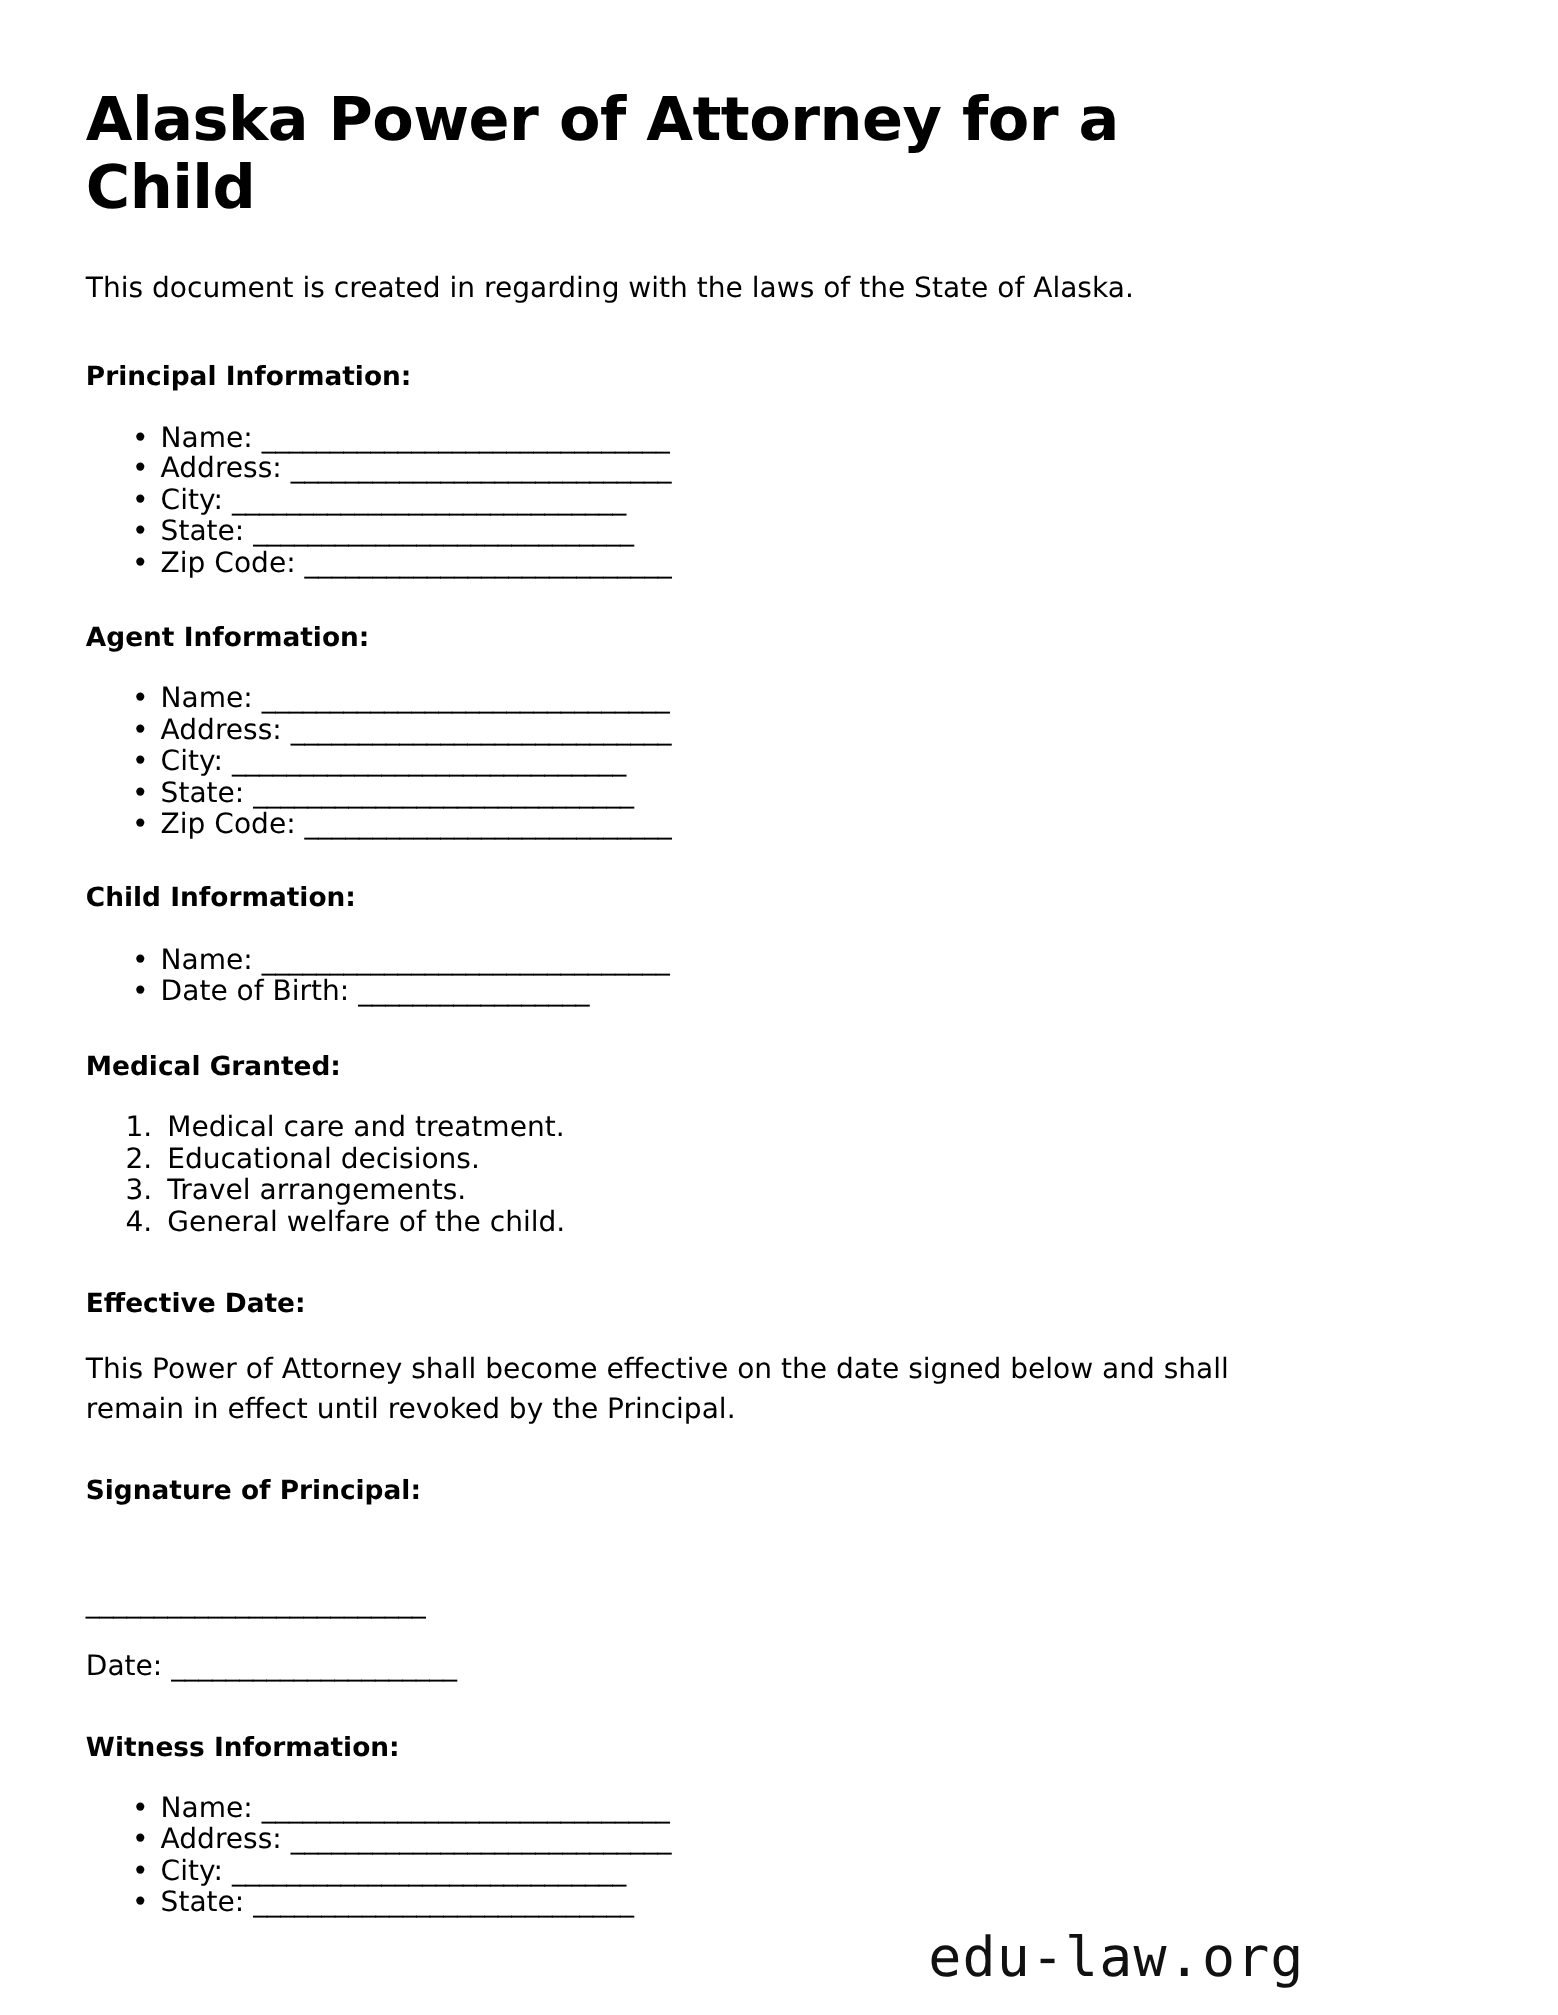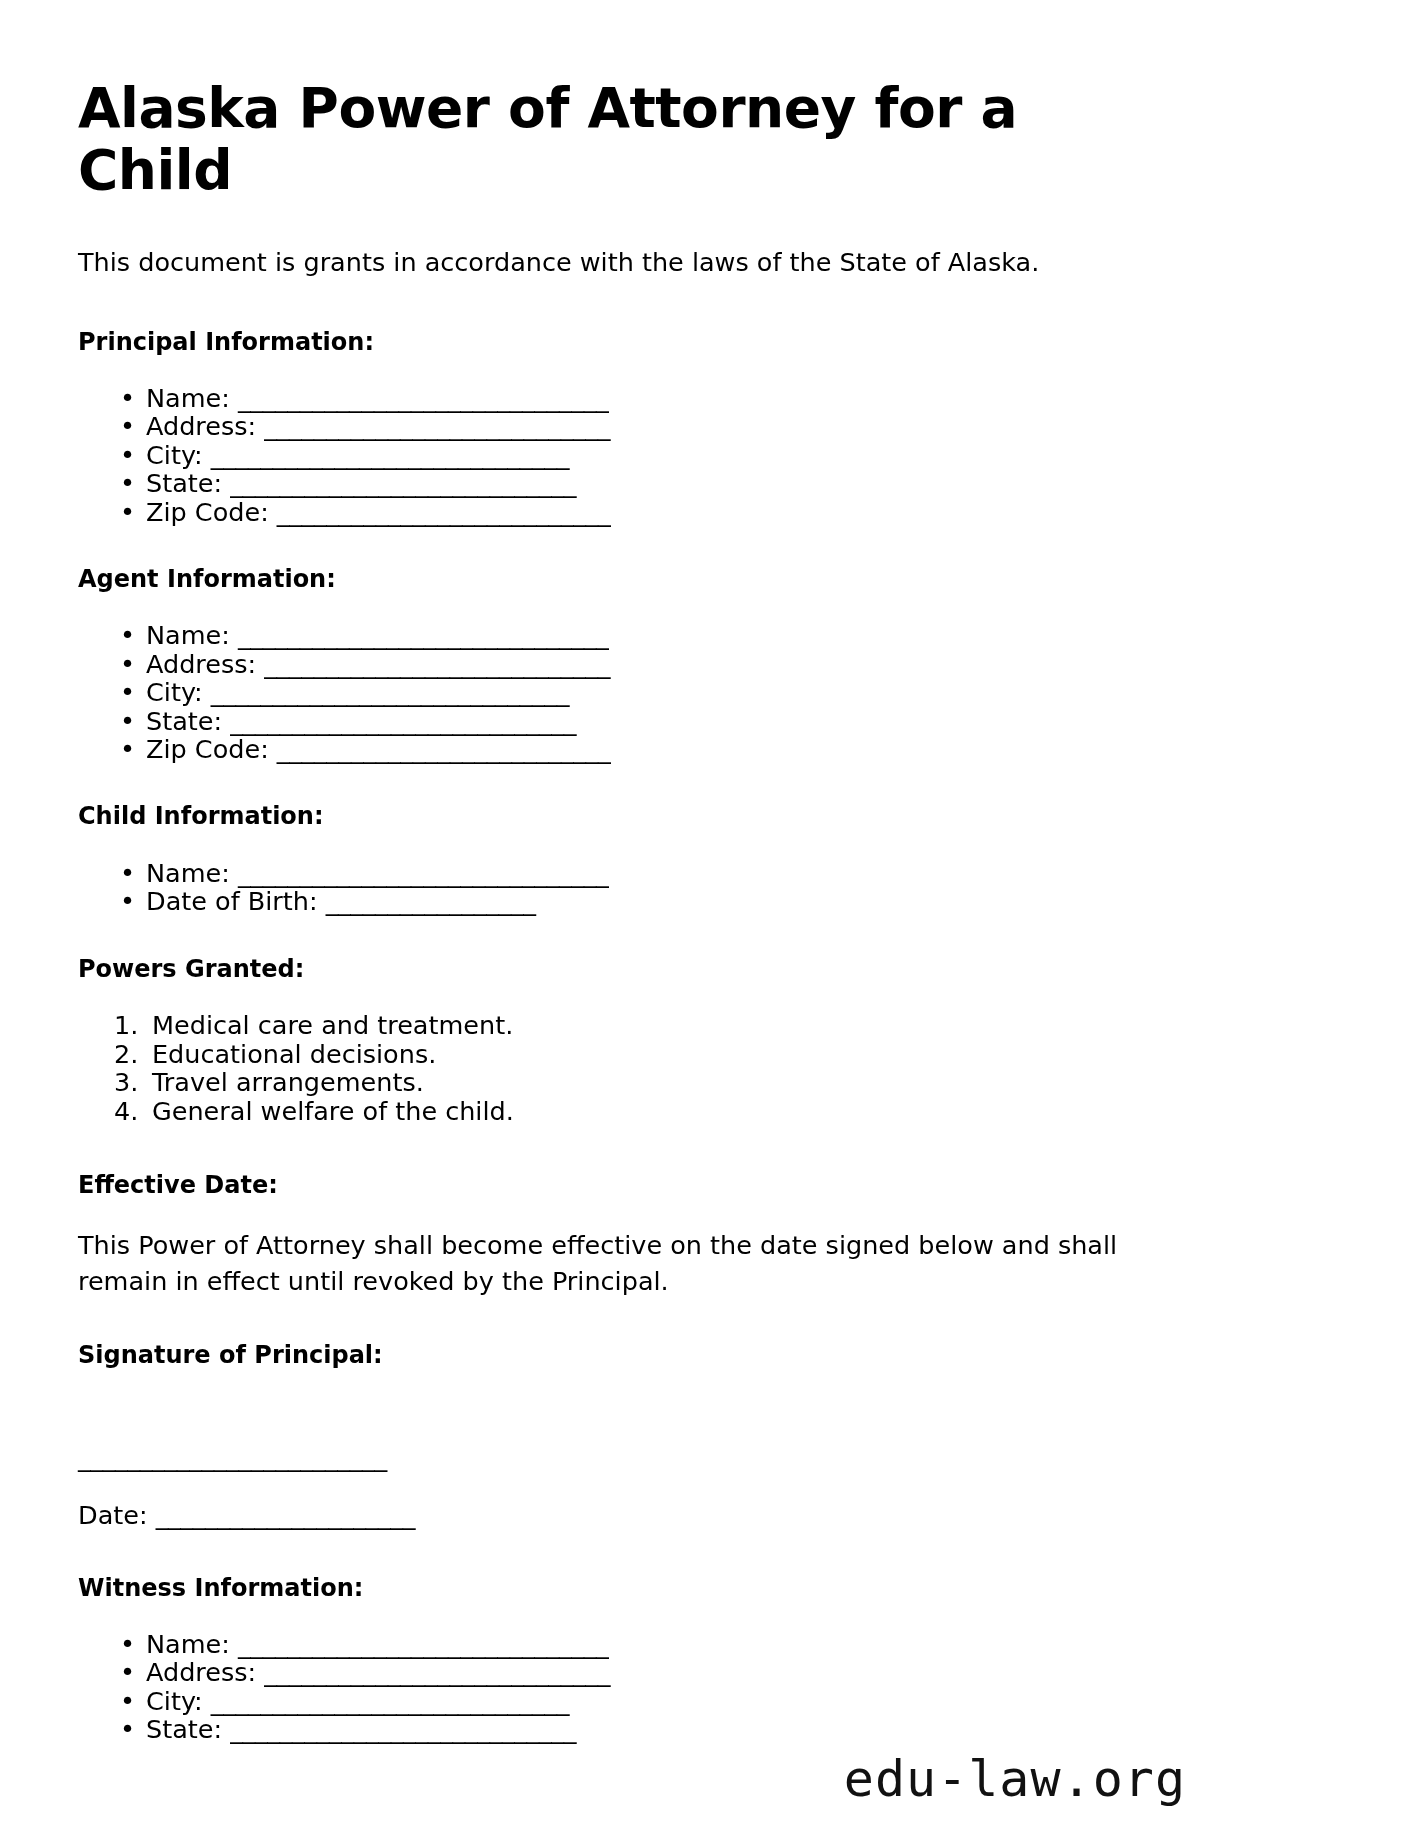--- a/index.html
+++ b/index.html
@@ -123,21 +123,21 @@
     margin-left: 44px;
   }
 </style>
 </head>
 <body>
 
 <div class="page">
 
   <h1 class="doc-title">Alaska Power of Attorney for a Child</h1>
 
-  <p class="intro-paragraph">This document is grants in accordance with the laws of the State of Alaska.</p>
+  <p class="intro-paragraph">This document is created in regarding with the laws of the State of Alaska.</p>
 
   <h2 class="section-heading">Principal Information:</h2>
   <ul class="field-list">
     <li><span>Name:</span> <span class="blank">______________________________</span></li>
     <li><span>Address:</span> <span class="blank">____________________________</span></li>
     <li><span>City:</span> <span class="blank">_____________________________</span></li>
     <li><span>State:</span> <span class="blank">____________________________</span></li>
     <li><span>Zip Code:</span> <span class="blank">___________________________</span></li>
   </ul>
 
@@ -149,21 +149,21 @@
     <li><span>State:</span> <span class="blank">____________________________</span></li>
     <li><span>Zip Code:</span> <span class="blank">___________________________</span></li>
   </ul>
 
   <h2 class="section-heading">Child Information:</h2>
   <ul class="field-list">
     <li><span>Name:</span> <span class="blank">______________________________</span></li>
     <li><span>Date of Birth:</span> <span class="blank">_________________</span></li>
   </ul>
 
-  <h2 class="section-heading">Powers Granted:</h2>
+  <h2 class="section-heading">Medical Granted:</h2>
   <ol class="powers-list">
     <li>Medical care and treatment.</li>
     <li>Educational decisions.</li>
     <li>Travel arrangements.</li>
     <li>General welfare of the child.</li>
   </ol>
 
   <h2 class="section-heading">Effective Date:</h2>
   <p class="body-paragraph">This Power of Attorney shall become effective on the date signed below and shall remain in effect until revoked by the Principal.</p>
 

